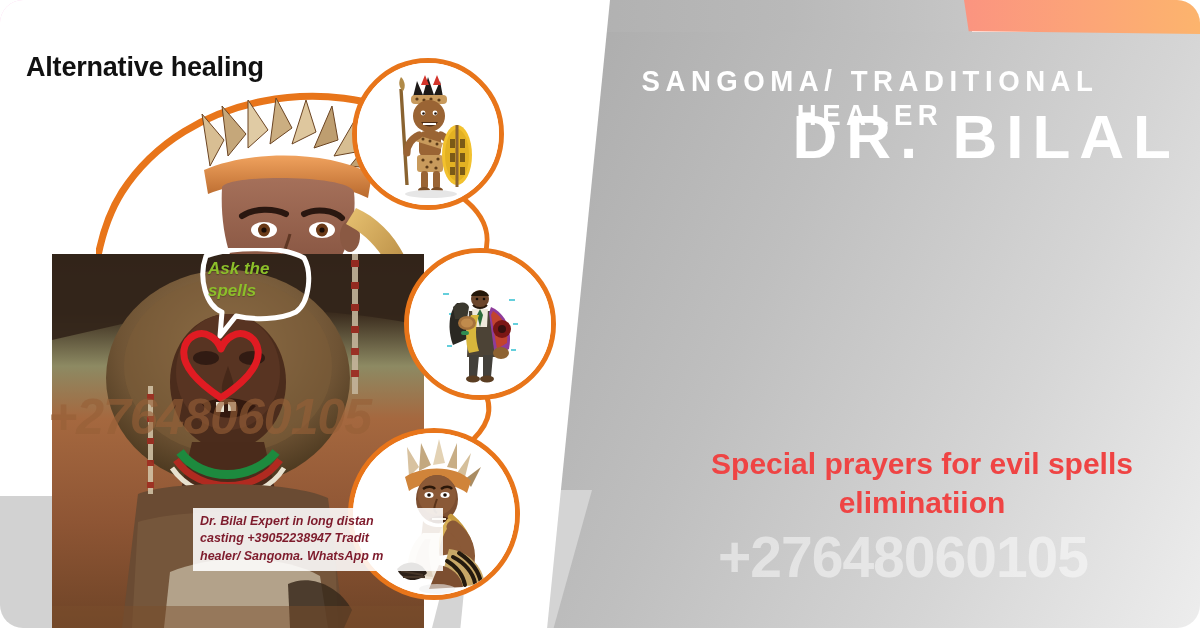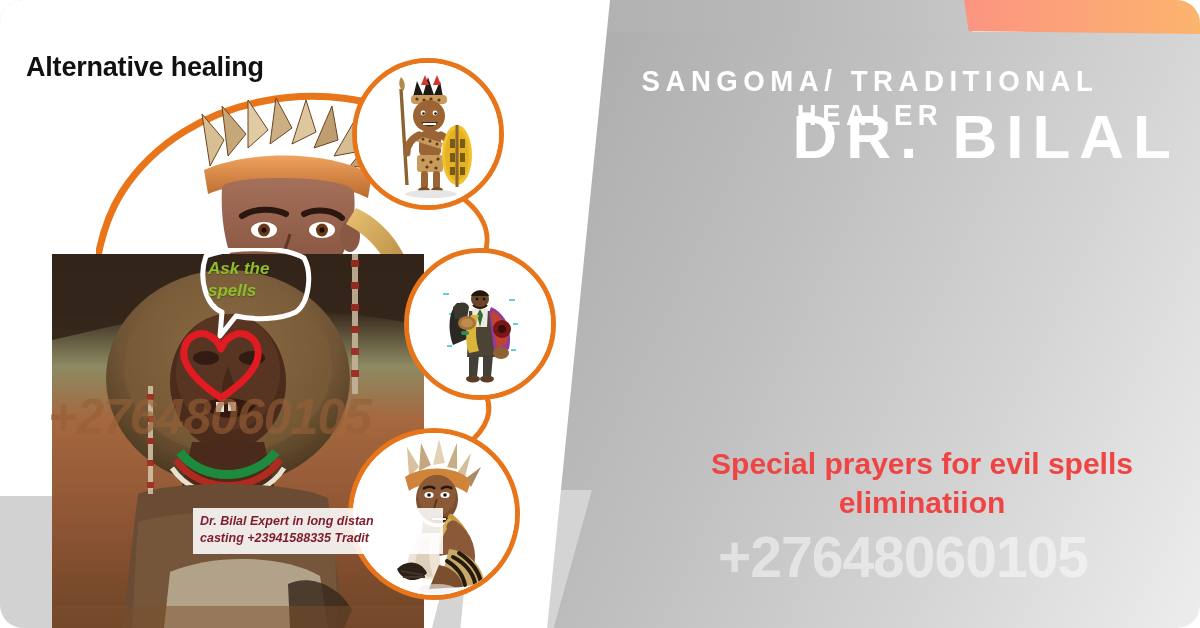--- a/index.html
+++ b/index.html
@@ -329,21 +329,22 @@
        font-size:17px;font-weight:bold;font-style:italic;color:#8CBF2A;line-height:1.28;">Ask the spells</div>
 
   <svg class="heart" viewBox="0 0 86 80">
     <path d="M43 72 C16 54, 4 38, 6 24 C8 10, 22 4, 32 10 C38 13, 41 18, 43 23 C45 18, 48 13, 54 10 C64 4, 78 10, 80 24 C82 38, 70 54, 43 72 Z" fill="none" stroke="#E01B22" stroke-width="7" stroke-linejoin="round"></path>
   </svg>
 
   <div class="photo-number">+27648060105</div>
 
   <div class="caption-box">
     <p>Dr. Bilal Expert in long distan</p>
-    <p>casting +23941588335 Tradit</p>
+    <p>casting +39052238947 Tradit</p>
+    <p>healer/ Sangoma. WhatsApp m</p>
   </div>
 
   <svg class="connector" style="left:420px;top:190px;width:130px;height:90px;">
     <path d="M40 6 C70 28, 74 52, 58 80" fill="none" stroke="#E8751A" stroke-width="5" stroke-linecap="round"></path>
   </svg>
   <svg class="connector" style="left:410px;top:382px;width:130px;height:80px;">
     <path d="M72 4 C86 28, 78 46, 54 66" fill="none" stroke="#E8751A" stroke-width="5" stroke-linecap="round"></path>
   </svg>
 
   <div class="circ circ-1">

